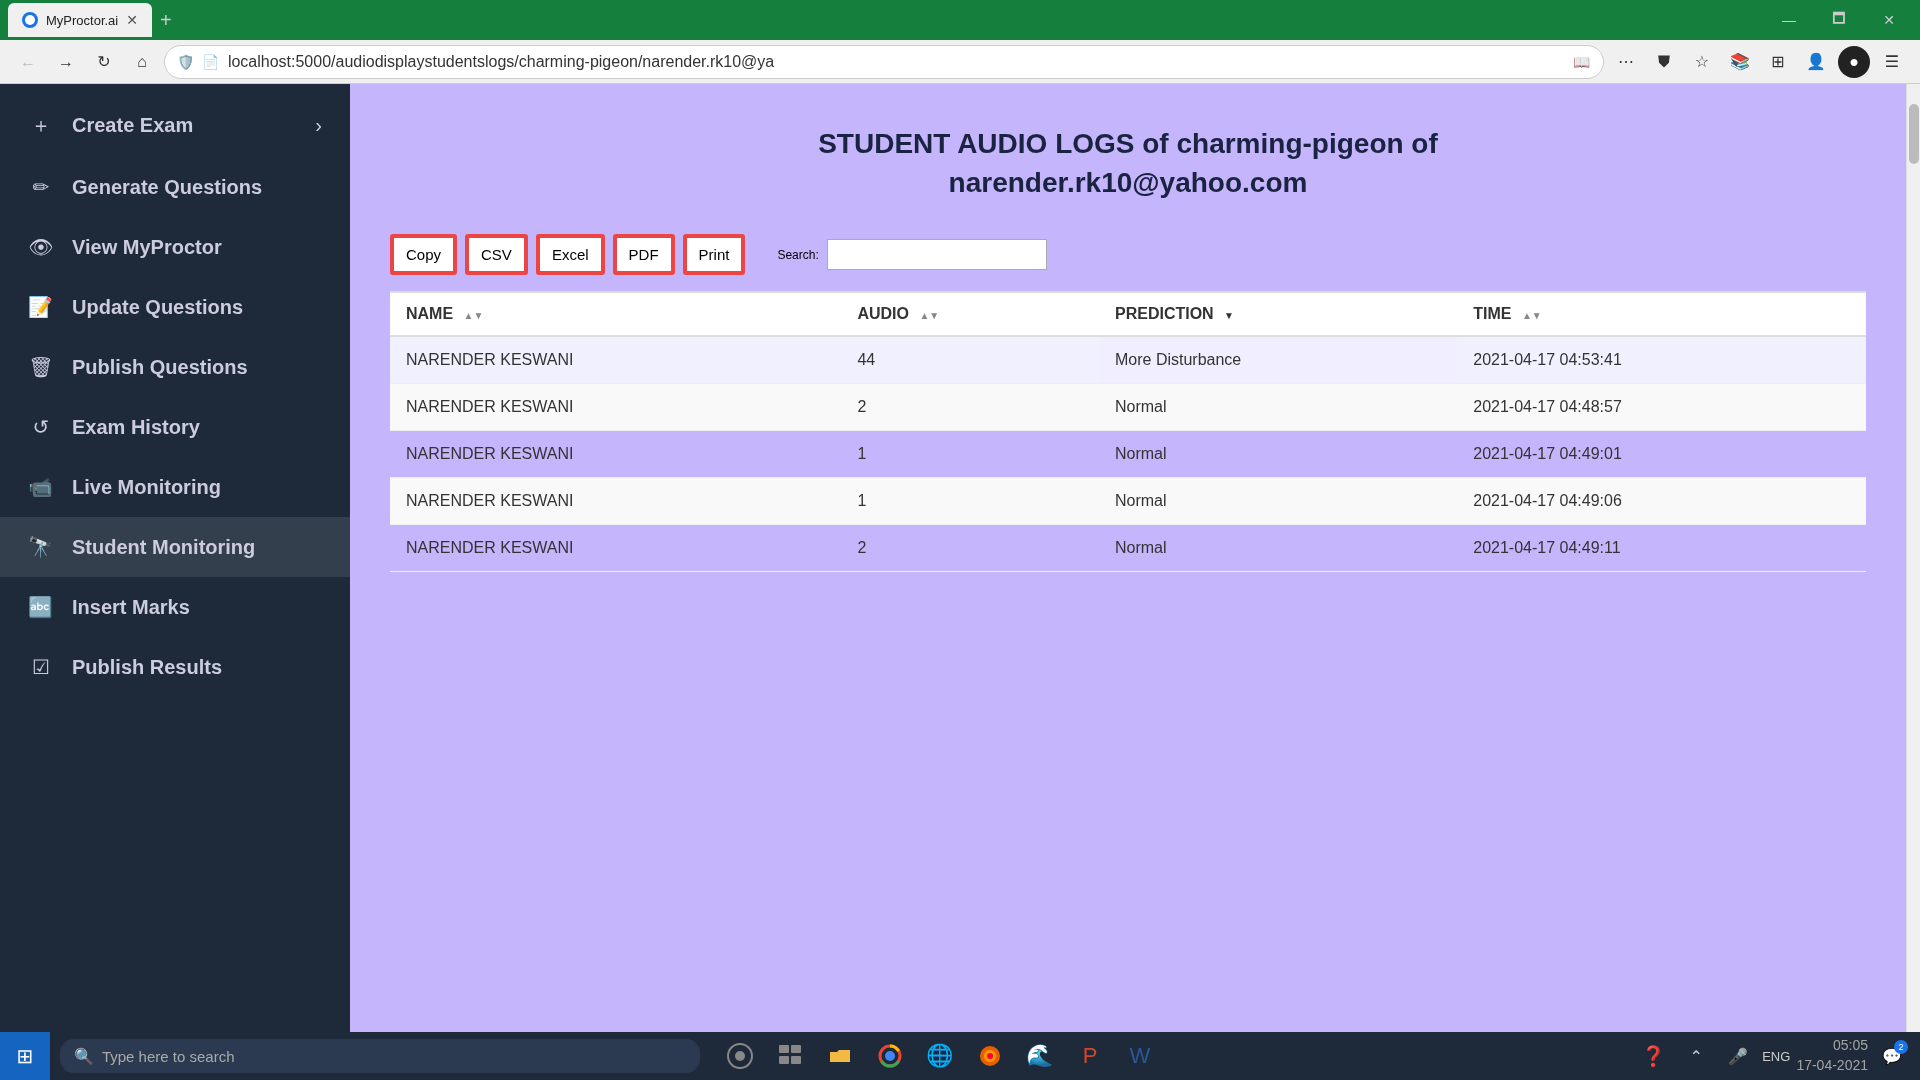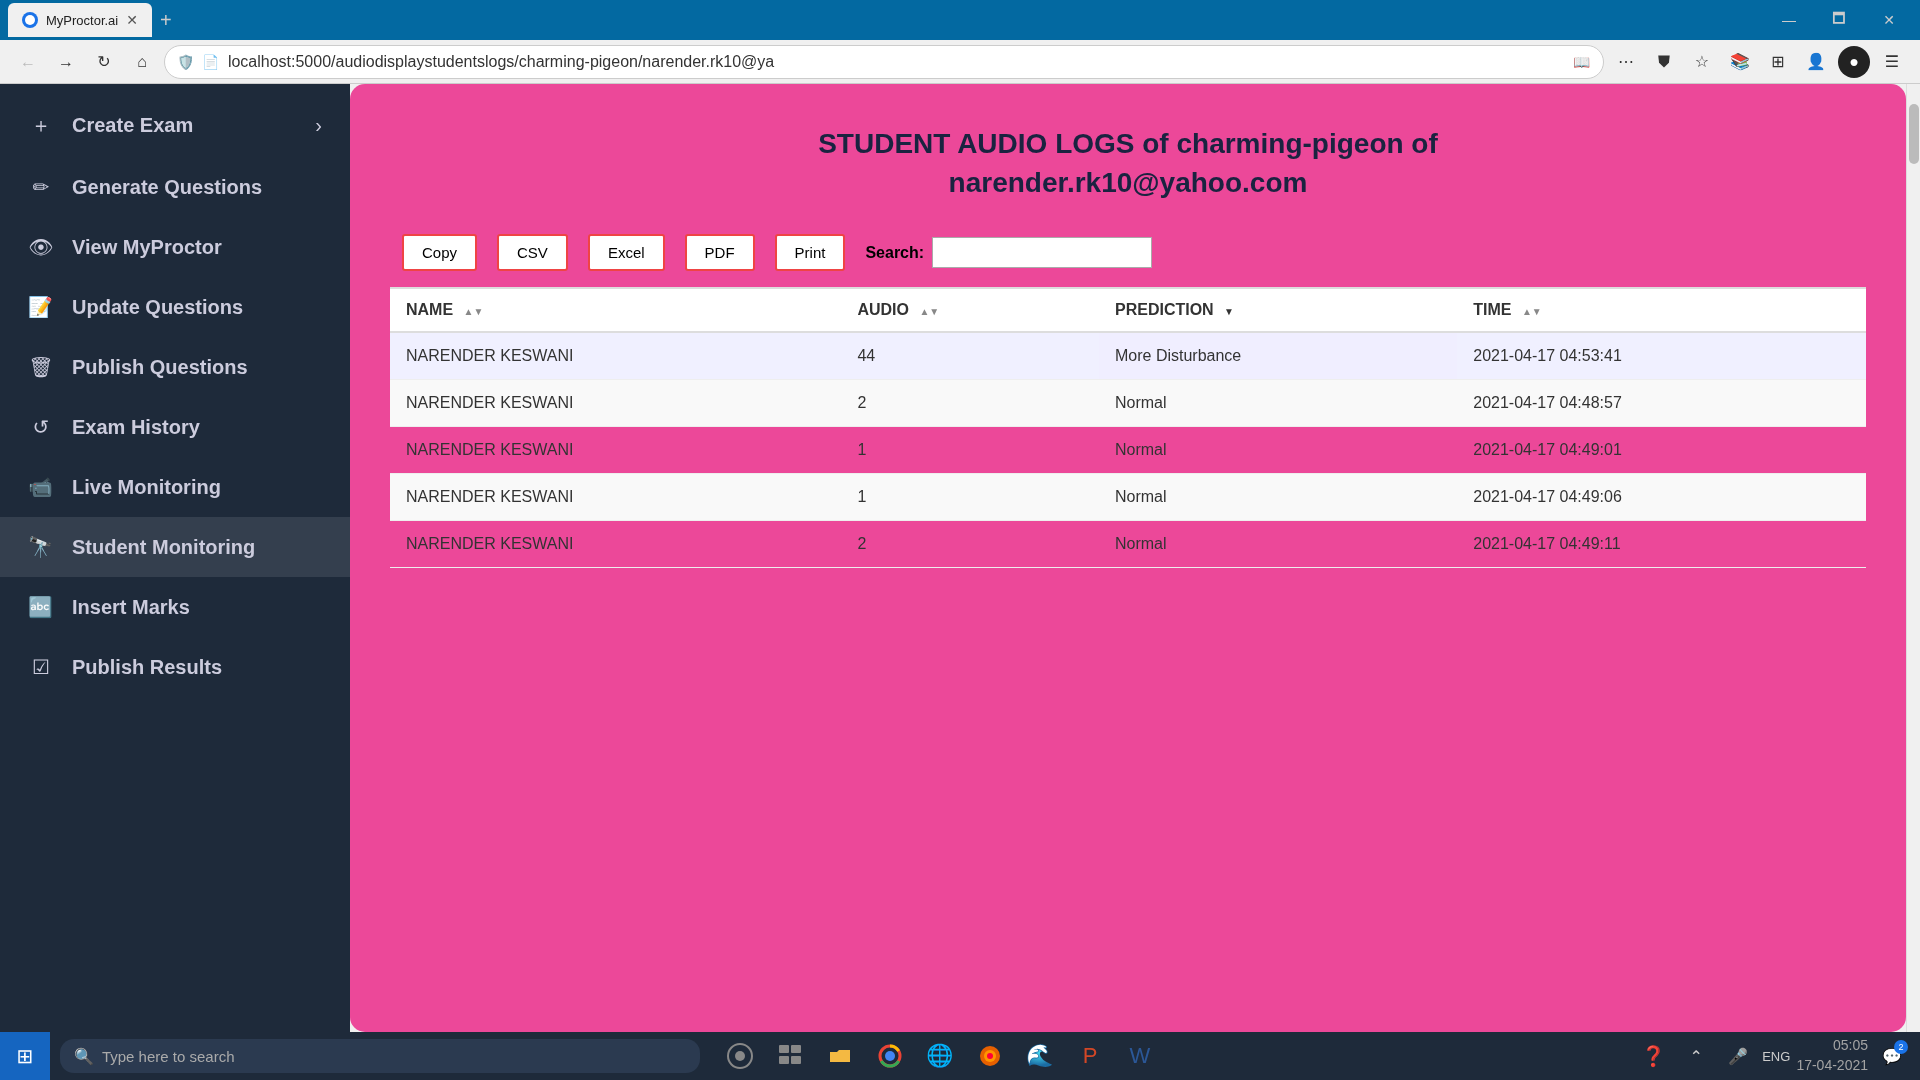--- a/index.html
+++ b/index.html
@@ -7,21 +7,21 @@
 
     
     .browser-chrome {
       background: #1e2a3a;
       display: flex;
       flex-direction: column;
     }
     .tab-bar {
       display: flex;
       align-items: center;
-      background: #0369a1;
+      background: #15803d;
       height: 40px;
       padding: 0 8px;
     }
     .tab {
       display: flex;
       align-items: center;
       background: #f0f0f0;
       border-radius: 6px 6px 0 0;
       padding: 0 14px;
       height: 34px;
@@ -136,51 +136,49 @@
       gap: 18px;
       cursor: pointer;
       font-size: 20px;
       color: #ccd;
     }
     .sidebar-item-create .arrow { margin-left: auto; }
 
     
     .content {
       flex: 1;
-      background: #ec4899;
+      background: #c4b5fd;
       overflow-y: auto;
       padding: 40px;
-      border-radius: 15px;
     }
     .page-title {
       text-align: center;
       font-size: 28px;
       font-weight: bold;
       color: #1a2340;
       margin-bottom: 32px;
       line-height: 1.4;
     }
 
     
     .table-toolbar {
       display: flex;
       align-items: center;
       gap: 8px;
       margin-bottom: 16px;
     }
     .toolbar-btn {
-      border: 2px solid #ef4444;
+      border: 4px solid #ef4444;
       background: white;
-      padding: 8px 18px;
+      padding: 8px 12px;
       font-size: 15px;
       cursor: pointer;
       border-radius: 3px;
-      margin-left: 12px;
-    }
-    .search-label { margin-left: 12px; font-size: 16px; font-weight: bold; }
+    }
+    .search-label { margin-left: 24px; font-size: 12px; }
     .search-input {
       border: 1px solid #aaa;
       padding: 6px 10px;
       font-size: 15px;
       width: 220px;
     }
 
     
     .data-table {
       width: 100%;

